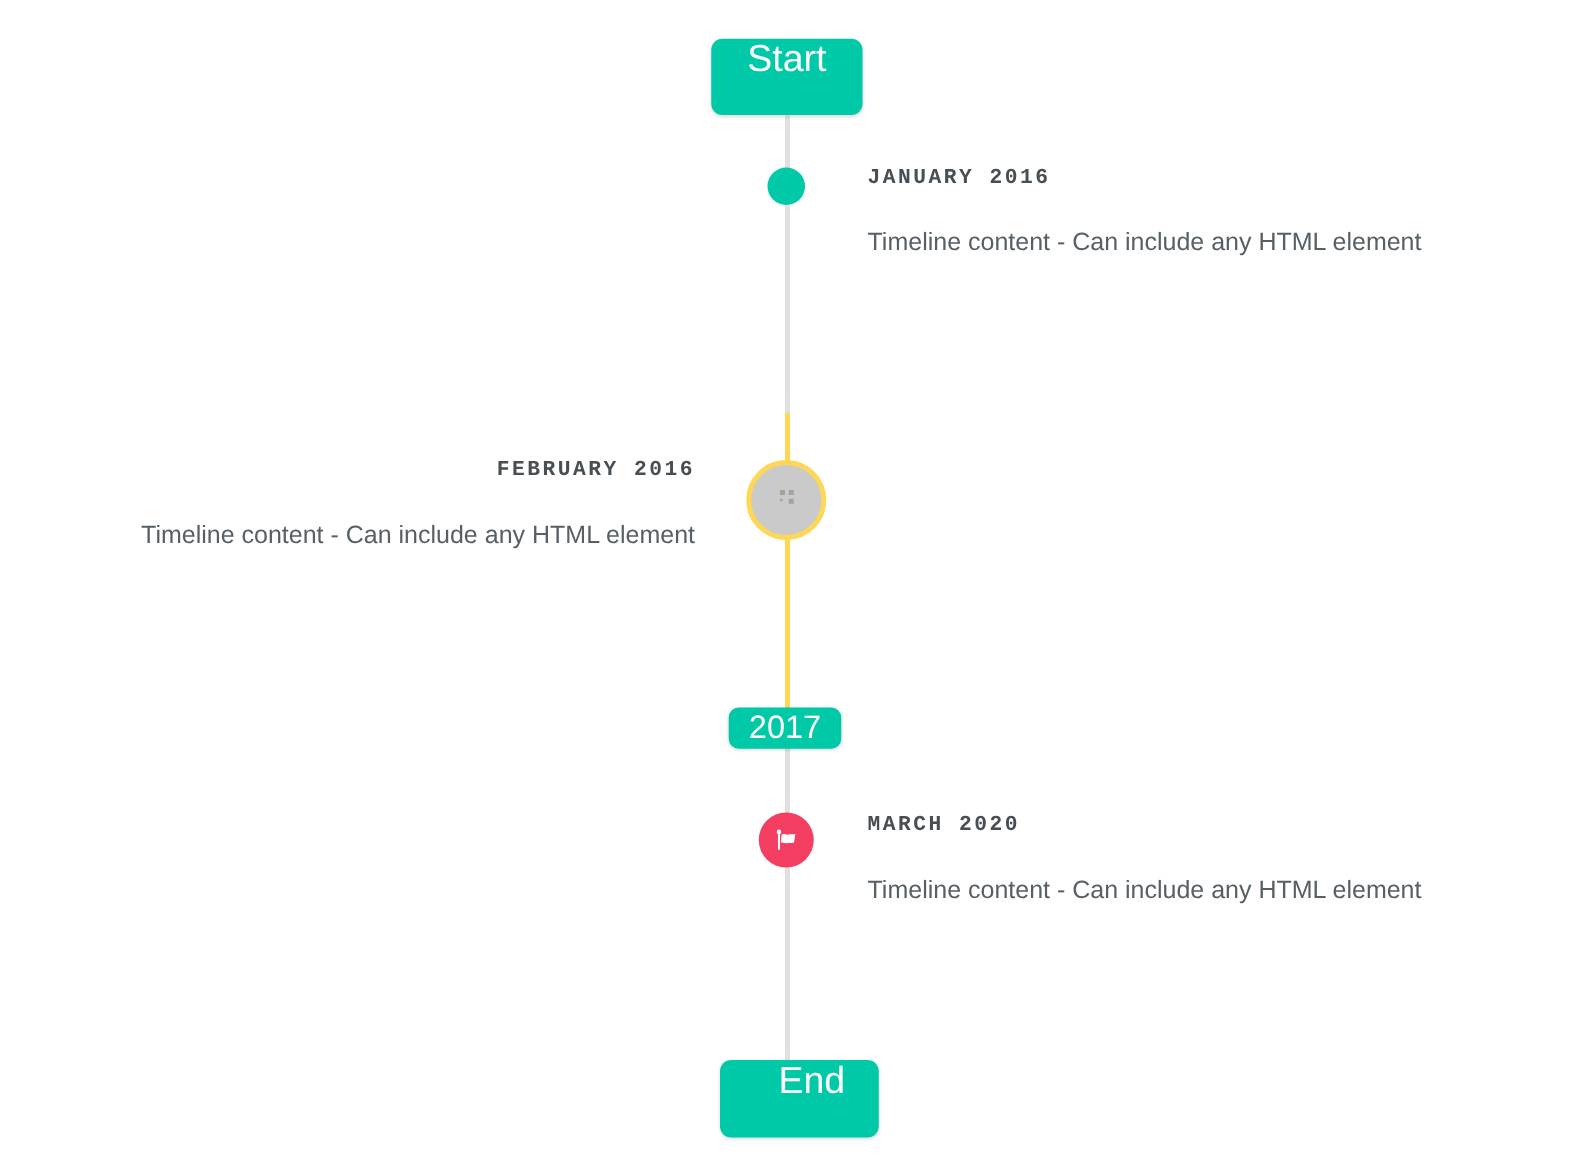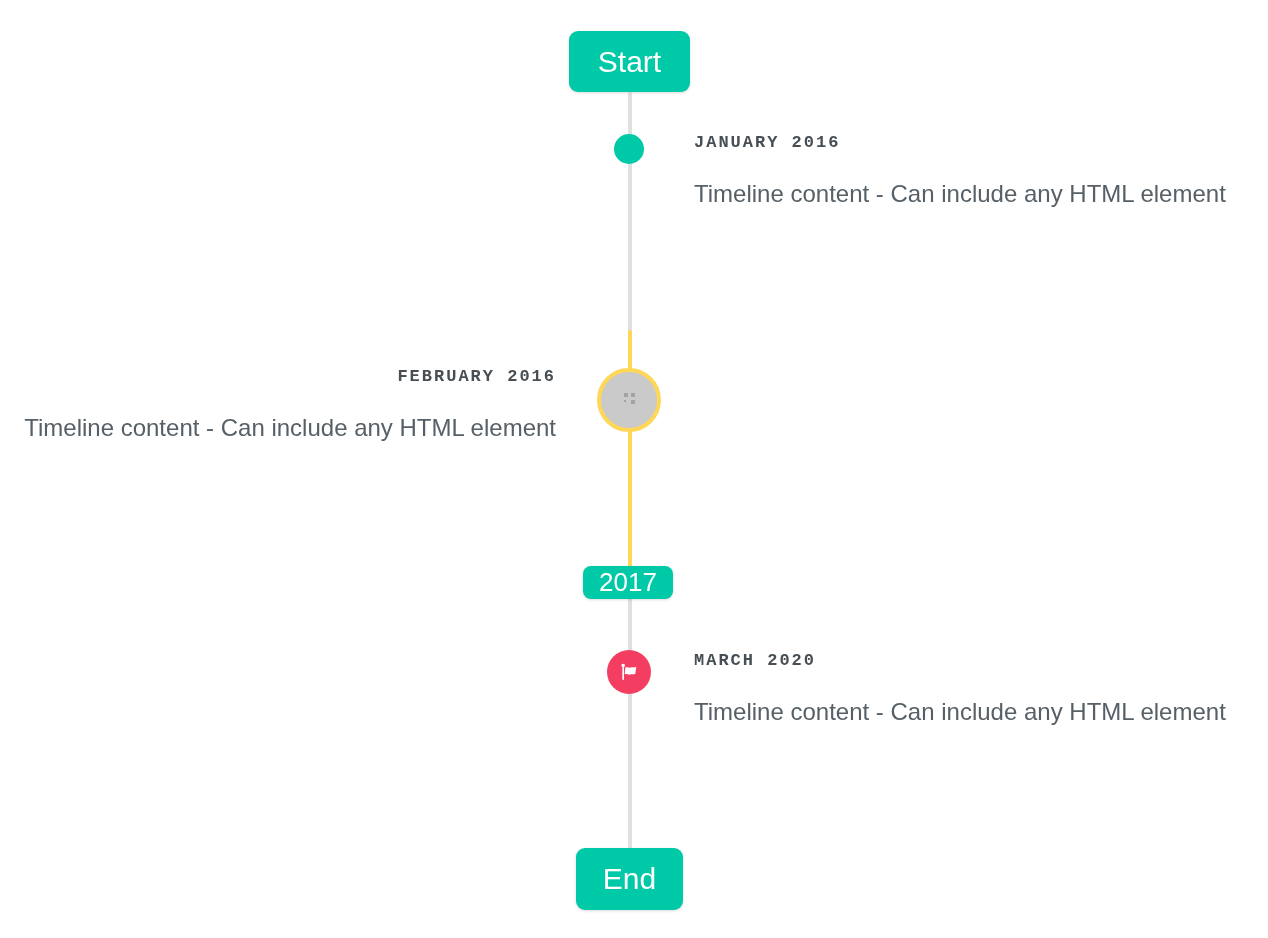--- a/index.html
+++ b/index.html
@@ -11,27 +11,27 @@
   .line{
     position:absolute;left:628px;top:92px;width:4px;height:757px;
     background:var(--line,#E0E0E0);border-radius:2px;
   }
   .line-highlight{
     position:absolute;left:628px;top:330px;width:4px;height:237px;
     background:var(--highlight,#FFD757);border-radius:2px;
   }
   
   .badge{
-    position:absolute;display:flex;align-items:center;justify-content:center;
+    position:absolute;display:flex;justify-content:center;
     background:var(--accent,#00C9A7);color:#ffffff;border-radius:9px;
     box-shadow:0 1px 3px rgba(0,0,0,.14);
   }
   .badge.start{left:569px;top:31px;width:121px;height:61px;font-size:30px;}
   .badge.year{left:583px;top:566px;width:90px;height:33px;font-size:26px;border-radius:8px;}
-  .badge.end{left:576px;top:848px;width:107px;height:62px;font-size:30px;}
+  .badge.end{left:576px;top:848px;width:107px;height:62px;font-size:30px;padding-left:20px;}
   
   .marker-dot{
     position:absolute;left:614px;top:134px;width:30px;height:30px;border-radius:50%;
     background:var(--accent,#00C9A7);
   }
   .marker-image{
     position:absolute;left:597px;top:368px;width:64px;height:64px;border-radius:50%;
     background:var(--marker_gray,#CACACA);border:4px solid var(--highlight,#FFD757);
     box-sizing:border-box;display:flex;align-items:center;justify-content:center;
   }
@@ -40,21 +40,21 @@
     background:var(--marker_red,#F43E61);display:flex;align-items:center;justify-content:center;
   }
   
   .event{position:absolute;width:560px;}
   .event .date{
     font-size:17px;font-weight:700;letter-spacing:2px;line-height:22px;
     color:var(--date_text,#474F54);
     font-family:Liberation Mono, monospace;
   }
   .event .content{
-    margin-top:16px;font-size:24px;line-height:48px;
+    margin-top:16px;font-size:20px;line-height:48px;
     color:var(--body_text,#566066);
   }
   .event.right{left:694px;text-align:left;}
   .event.left{left:-4px;text-align:right;}
   .event.jan{top:132px;}
   .event.feb{top:366px;}
   .event.mar{top:650px;}
   .broken-img-icon{opacity:.6;}
 </style>
 </head>

